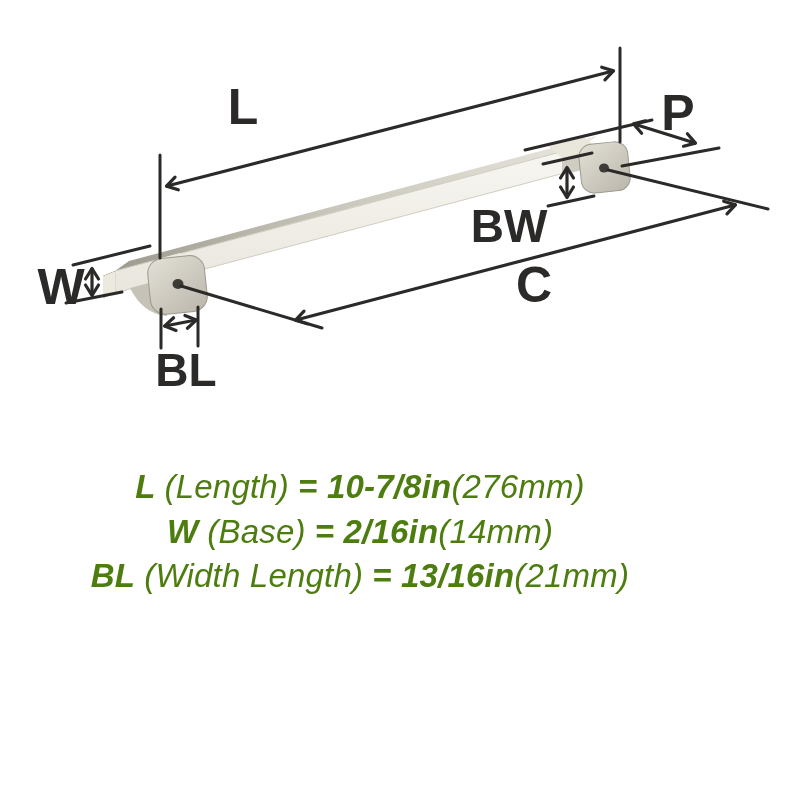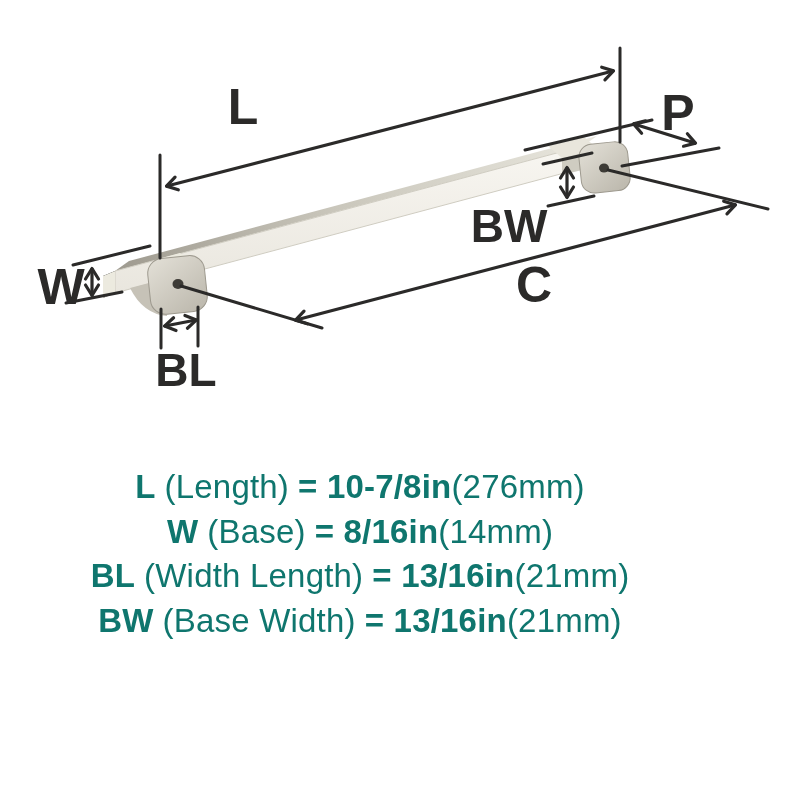--- a/index.html
+++ b/index.html
@@ -1,21 +1,21 @@
 <!DOCTYPE html>
 <html><head>
 <meta charset="utf-8">
 <style>
   html,body{margin:0;padding:0;background:#ffffff;}
   .stage{position:relative;width:800px;height:800px;background:#ffffff;overflow:hidden;
          font-family:"Liberation Sans", sans-serif;}
   .drawing{position:absolute;top:0;left:0;}
   .dim-label{font-family:"Liberation Sans", sans-serif;font-weight:700;fill:#2b2a29;}
   .specs{position:absolute;top:465px;left:0;width:720px;text-align:center;
-         font-size:33px;line-height:44.6px;color:#0f766e;letter-spacing:0.2px;}
+         font-size:33px;line-height:44.6px;color:#4d7c0f;letter-spacing:0.2px;font-style:italic;}
   .spec-line{white-space:nowrap;}
   .sp-sym{font-weight:700;margin-right:9px;}
   .sp-label{font-weight:400;margin-right:9px;}
   .sp-value{font-weight:700;}
   .sp-metric{font-weight:400;}
 </style>
 </head>
 <body>
 
 <div class="stage">
@@ -86,18 +86,17 @@
     <text class="dim-label" x="243" y="124" font-size="50" text-anchor="middle">L</text>
     <text class="dim-label" x="678" y="130" font-size="50" text-anchor="middle">P</text>
     <text class="dim-label" x="61" y="304" font-size="50" text-anchor="middle">W</text>
     <text class="dim-label" x="509" y="242" font-size="46" text-anchor="middle">BW</text>
     <text class="dim-label" x="534" y="302" font-size="50" text-anchor="middle">C</text>
     <text class="dim-label" x="186" y="386" font-size="46" text-anchor="middle">BL</text>
   </svg>
 
   <div class="specs">
     <div class="spec-line"><span class="sp-sym">L</span><span class="sp-label">(Length)</span><span class="sp-value">= 10-7/8in</span><span class="sp-metric">(276mm)</span></div>
-    <div class="spec-line"><span class="sp-sym">W</span><span class="sp-label">(Base)</span><span class="sp-value">= 8/16in</span><span class="sp-metric">(14mm)</span></div>
+    <div class="spec-line"><span class="sp-sym">W</span><span class="sp-label">(Base)</span><span class="sp-value">= 2/16in</span><span class="sp-metric">(14mm)</span></div>
     <div class="spec-line"><span class="sp-sym">BL</span><span class="sp-label">(Width Length)</span><span class="sp-value">= 13/16in</span><span class="sp-metric">(21mm)</span></div>
-    <div class="spec-line"><span class="sp-sym">BW</span><span class="sp-label">(Base Width)</span><span class="sp-value">= 13/16in</span><span class="sp-metric">(21mm)</span></div>
   </div>
 
 </div>
 
 </body></html>

